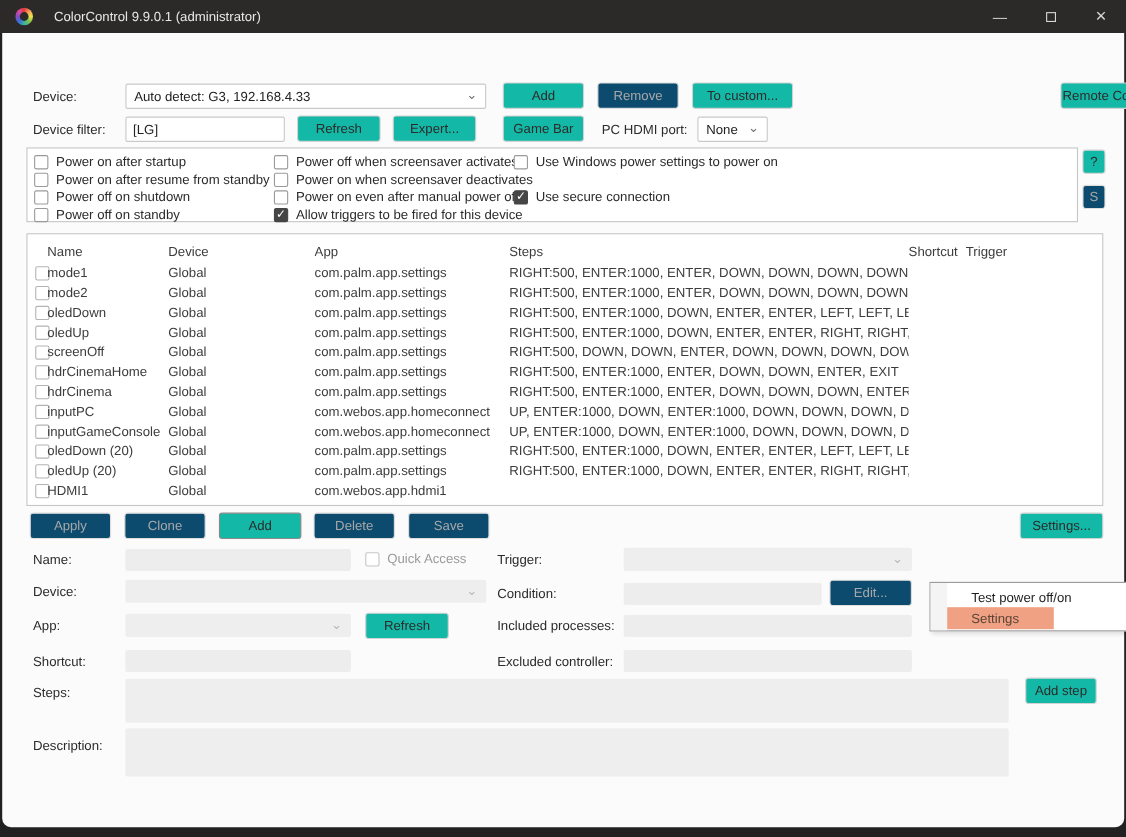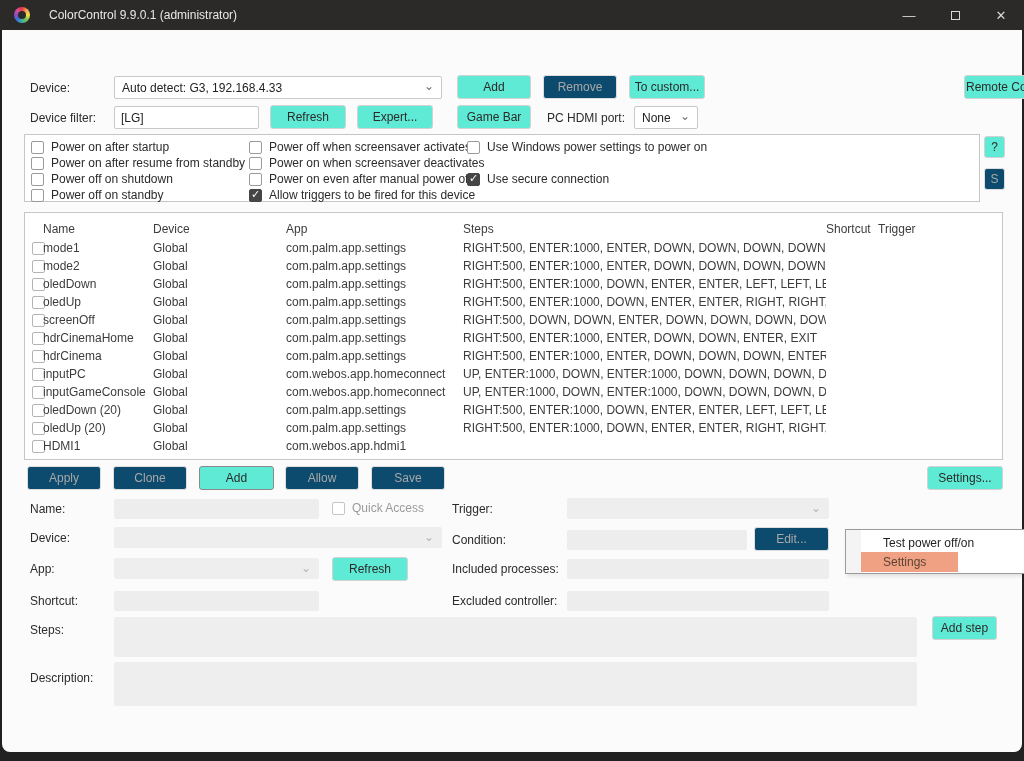--- a/index.html
+++ b/index.html
@@ -43,21 +43,21 @@
   .tab.active {
     background:#fdfdfd; border:1px solid #d9d9d9; border-bottom:none;
     padding:5px 12px 6px 12px; position:relative; z-index:2;
   }
   .tab.inactive { background:#f3f3f3; padding:3px 10px 4px 10px; }
   .tab-filler { width:20px; align-self:stretch; background:#f3f3f3; }
 
   
   .lbl { position:absolute; color:#2b2b2b; white-space:nowrap; }
   .btn {
-    position:absolute; height:24px; background:#5eead4; border:1px solid #d2d2d2;
+    position:absolute; height:24px; background:#14b8a6; border:1px solid #d2d2d2;
     border-radius:3px; font-size:12px; color:#2b2b2b; text-align:center;
     display:flex; align-items:center; justify-content:center; font-family:inherit;
   }
   .btn.disabled { color:#a8a8a8; border-color:#dedede; background:#0c4a6e; }
   .btn.default { border-color:#8a8a8a; }
   .input {
     position:absolute; height:23px; background:#fff; border:1px solid #c9c9c9;
     border-radius:2px; padding:0 6px; display:flex; align-items:center; color:#222;
   }
   .combo { position:absolute; height:23px; background:#fff; border:1px solid #c9c9c9;
@@ -126,21 +126,21 @@
 
   <div class="content">
 
 
     <div class="lbl" style="left:28px; top:51px;">Device:</div>
     <div class="combo" style="left:112px; top:46px; width:328px;">
       <span>Auto detect: G3, 192.168.4.33</span>
     </div>
     <div class="btn" style="left:455px; top:45px; width:74px;">Add</div>
     <div class="btn disabled" style="left:541px; top:45px; width:74px;">Remove</div>
-    <div class="btn" style="left:627px; top:45px; width:76px;">To custom...</div>
+    <div class="btn" style="left:627px; top:45px; width:92px;">To custom...</div>
     <div class="btn" style="left:962px; top:45px; width:88px;">Remote Control</div>
 
     <div class="lbl" style="left:28px; top:81px;">Device filter:</div>
     <div class="input" style="left:112px; top:76px; width:145px;">
       <span>[LG]</span>
     </div>
     <div class="btn" style="left:268px; top:75px; width:76px;">Refresh</div>
     <div class="btn" style="left:355px; top:75px; width:76px;">Expert...</div>
     <div class="btn" style="left:455px; top:75px; width:74px;">Game Bar</div>
     <div class="lbl" style="left:545px; top:81px;">PC HDMI port:</div>
@@ -313,21 +313,21 @@
           <div class="cell">com.webos.app.hdmi1</div>
           <div class="cell"></div>
           <div class="cell"></div>
           <div class="cell"></div>
         </div>
     </div>
 
     <div class="btn disabled" style="left:25px; top:436px; width:74px;">Apply</div>
     <div class="btn disabled" style="left:111px; top:436px; width:74px;">Clone</div>
     <div class="btn default" style="left:197px; top:436px; width:75px;">Add</div>
-    <div class="btn disabled" style="left:283px; top:436px; width:74px;">Allow</div>
+    <div class="btn disabled" style="left:283px; top:436px; width:74px;">Delete</div>
     <div class="btn disabled" style="left:369px; top:436px; width:74px;">Save</div>
     <div class="btn" style="left:925px; top:436px; width:76px;">Settings...</div>
 
     <div class="lbl" style="left:28px; top:472px;">Name:</div>
     <div class="field-disabled" style="left:112px; top:469px; width:205px;"></div>
     <div class="cb-item" style="left:330px; top:471px; color:#9a9a9a;">
         <span class="cb" style="border-color:#c5c5c5;"></span>
         <span>Quick Access</span>
       </div>
 

